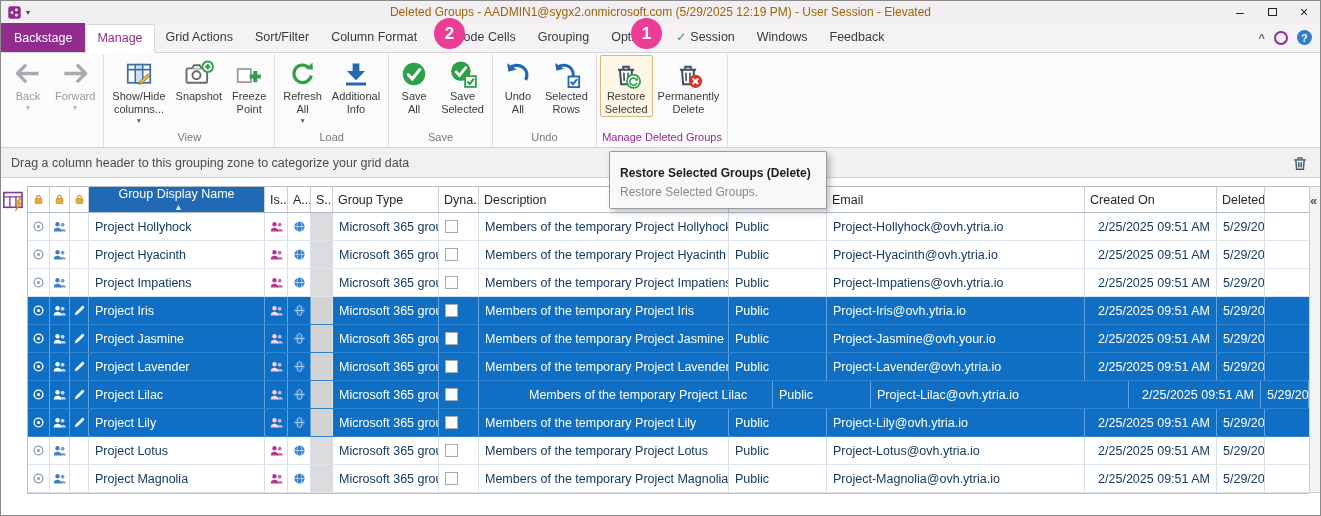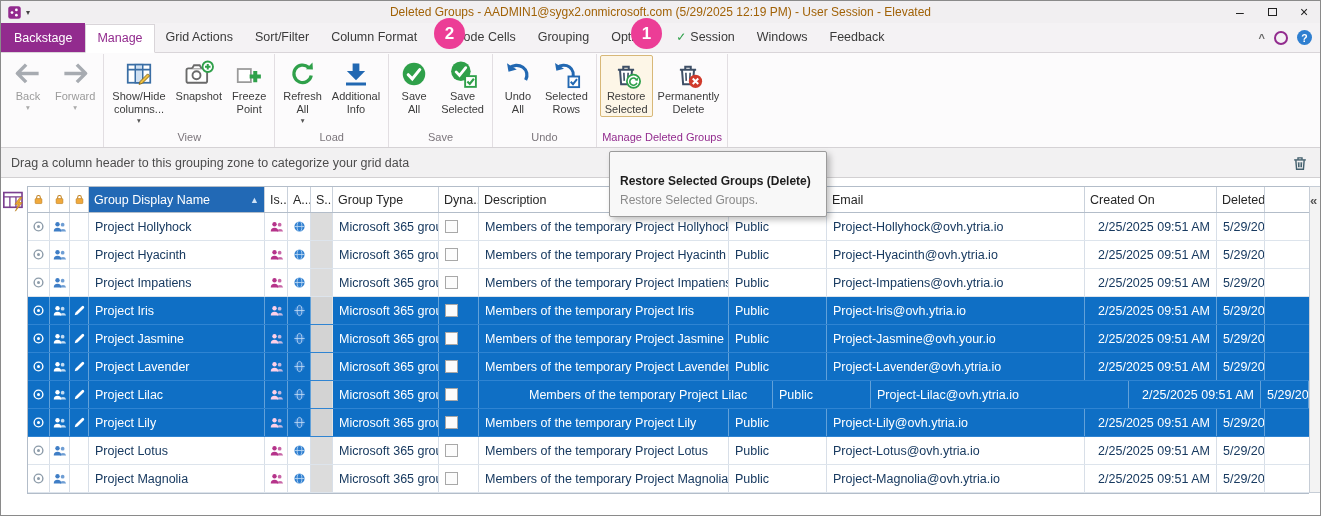--- a/index.html
+++ b/index.html
@@ -49,21 +49,21 @@
   .gb-trash svg { width:20px; height:20px; display:block; }
 
   
   .grid-zone { height:339px; background:#fff; padding-top:8px; display:flex; align-items:flex-start; }
   .left-rail { width:43px; display:flex; justify-content:center; padding-top:2px; }
   .rail-icon svg { width:26px; height:26px; display:block; }
   .grid { border:1px solid #b3bdc9; border-right:none; }
   .ghead { display:flex; height:26px; background:#fff; border-bottom:1px solid #b3bdc9; }
   .hcell { border-right:1px solid #c9d1db; display:flex; align-items:center; padding:0 5px; font-size:12.5px; color:#262626; overflow:hidden; white-space:nowrap; flex:none; }
   .hcell.iconc { justify-content:center; padding:0; }
-  .hcell.sorted { background:var(--hdr-blue,#2269b5); color:#fff; justify-content:space-between; }
+  .hcell.sorted { background:var(--hdr-blue,#2269b5); color:#fff; justify-content:space-between;flex-direction:column; }
   .sort-arrow { font-size:9px; margin-left:4px; color:#cfe2f6; }
   .grow { display:flex; height:28px; background:#fff; border-bottom:1px solid #dde4ec; }
   .grow.sel { background:var(--sel-blue,#0f6fc5); border-bottom-color:#2f84d2; }
   .gcell { border-right:1px solid #d8dfe8; display:flex; align-items:center; padding:0 6px; font-size:12.5px; color:var(--row-text,#183a60); overflow:hidden; white-space:nowrap; flex:none; }
   .grow.sel .gcell { color:#fff; border-right-color:rgba(255,255,255,.35); }
   .gcell.iconc { justify-content:center; padding:0; }
   .gcell.scol { background:#dcdcdc; }
   .grow.sel .gcell.scol { background:#d3d3d3; }
   .gcell.rightal { justify-content:flex-end; }
   .cb { width:13px; height:13px; border:1px solid #a8a8a8; background:#fcfcfc; display:inline-block; }
@@ -72,21 +72,21 @@
   .ic-view { color:#8c9ba9; } .grow.sel .ic-view { color:#fff; }
   .ic-people { color:#3f7ec6; } .grow.sel .ic-people { color:#fff; }
   .ic-pencil { color:#fff; }
   .ic-m365 { color:#b5338a; } .grow.sel .ic-m365 { color:#ffd0e8; }
   .right-rail { width:38px; background:#f3f3f3; border:1px solid #c6cdd6; border-right:none; height:307px; padding-top:4px; display:flex; flex-direction:column; align-items:center; }
   .rr-top { display:flex; align-items:center; gap:2px; }
   .rr-collapse { color:#555; font-size:13px; font-weight:bold; }
   .rr-panel svg { width:18px; height:18px; display:block; }
 
   
-  .tooltip { position:absolute; left:608px; top:150px; width:218px; background:#f8f8f8; border:1px solid #9b9b9b; border-radius:2px; box-shadow:3px 3px 6px rgba(0,0,0,.25); padding:22px 10px 9px; z-index:60; }
+  .tooltip { position:absolute; left:608px; top:150px; width:218px; background:#f8f8f8; border:1px solid #9b9b9b; border-radius:2px; box-shadow:3px 3px 6px rgba(0,0,0,.25); padding:14px 10px 9px; z-index:60; }
   .tt-title { font-size:12px; font-weight:bold; color:#1d1d1d; }
   .tt-sub { font-size:12px; color:#8a8a8a; margin-top:5px; }
 
   
   .annot { position:absolute; width:31px; height:31px; border-radius:50%; background:var(--annot-pink,#ec3d96); color:#fff; display:flex; align-items:center; justify-content:center; font-size:17px; font-weight:bold; z-index:100; }
 </style>
 </head>
 <body>
 
 <div class="window">

